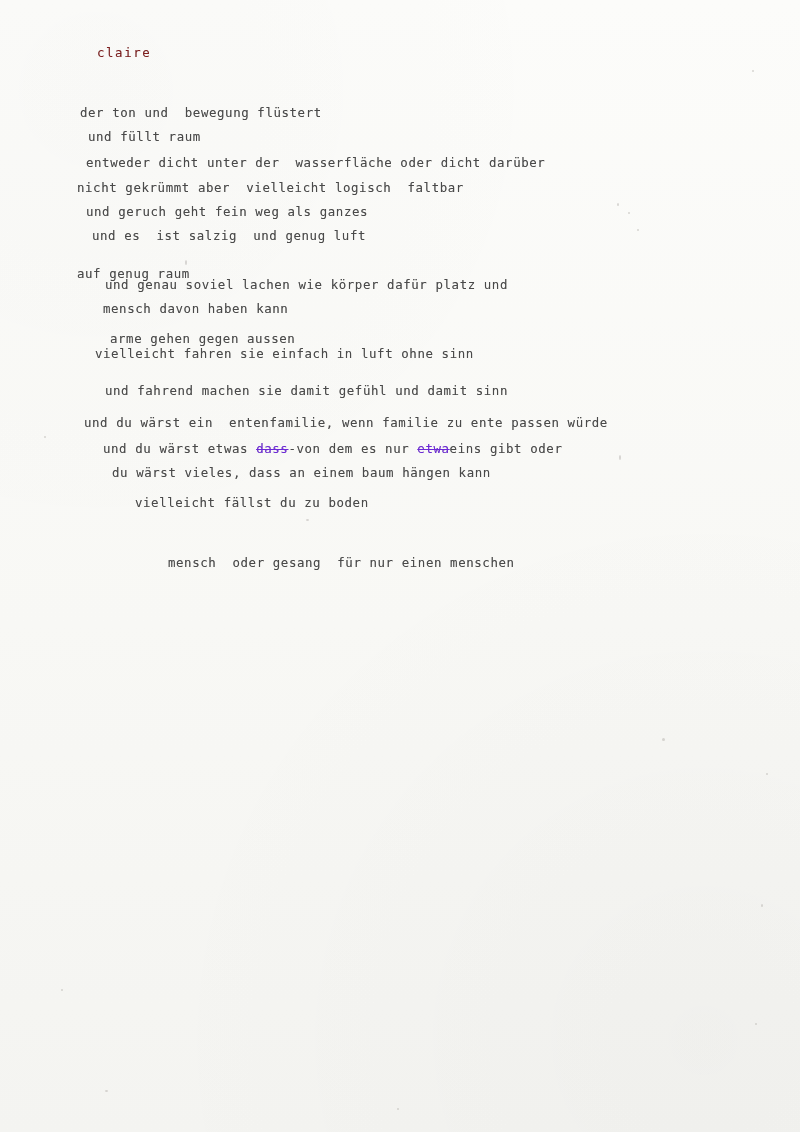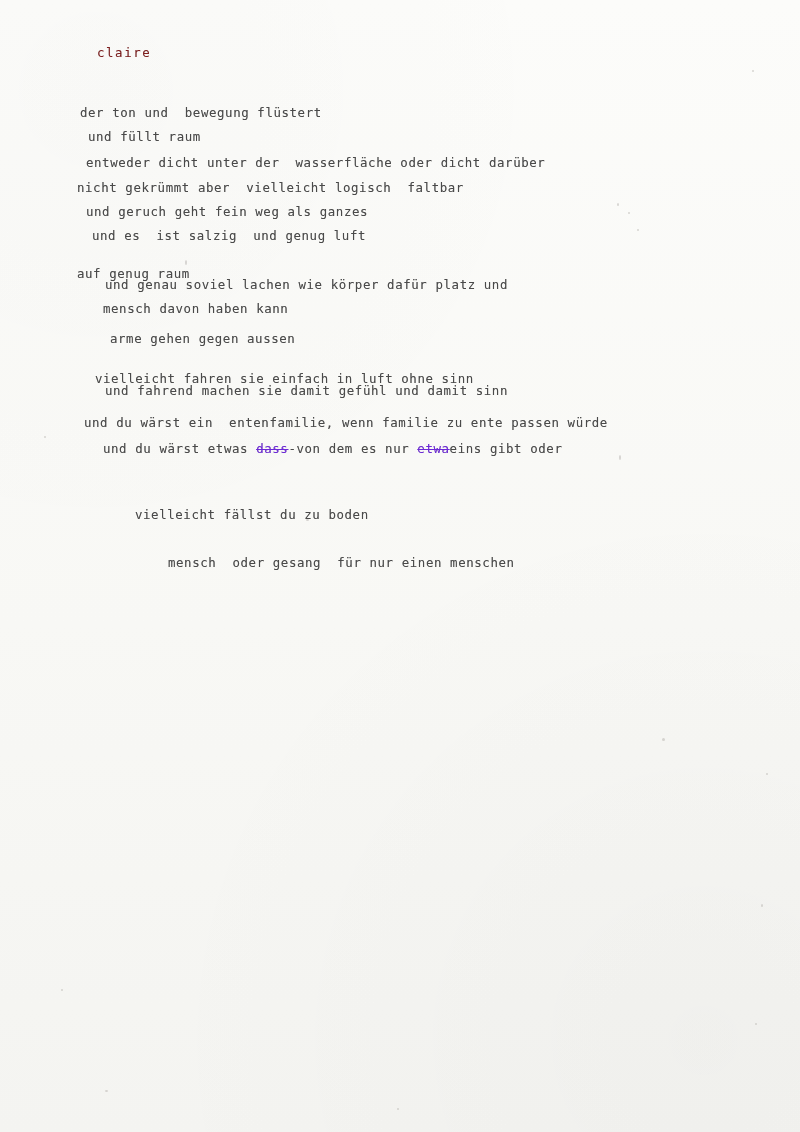--- a/index.html
+++ b/index.html
@@ -68,29 +68,30 @@
   <div class="typed" style="left:88px; top:131px;">und füllt raum</div>
   <div class="typed" style="left:86px; top:157px;">entweder dicht unter der  wasserfläche oder dicht darüber</div>
   <div class="typed" style="left:77px; top:182px;">nicht gekrümmt aber  vielleicht logisch  faltbar</div>
   <div class="typed" style="left:86px; top:206px;">und geruch geht fein weg als ganzes</div>
   <div class="typed" style="left:92px; top:230px;">und es  ist salzig  und genug luft</div>
   <div class="typed" style="left:77px; top:253px;margin-top:15px;">auf genug raum</div>
   <div class="typed" style="left:105px; top:279px;">und genau soviel lachen wie körper dafür platz und</div>
   <div class="typed" style="left:103px; top:303px;">mensch davon haben kann</div>
 
   <div class="typed" style="left:110px; top:333px;">arme gehen gegen aussen</div>
-  <div class="typed" style="left:95px; top:373px;">vielleicht fahren sie einfach in luft ohne sinn</div>
+  <div class="typed" style="left:95px; top:348px;">vielleicht fahren sie einfach in luft ohne sinn</div>
   <div class="typed" style="left:105px; top:385px;">und fahrend machen sie damit gefühl und damit sinn</div>
 
   <div class="typed" style="left:84px; top:417px;">und du wärst ein  entenfamilie, wenn familie zu ente passen würde</div>
 
   <div class="typed" style="left:103px; top:443px;"><span>und du wärst etwas </span><span class="strike">dass</span><span>-von dem es nur </span><span class="strike">etwa</span><span>eins gibt oder</span></div>
 
+  <div class="typed" style="left:112px; top:467px;">du wärst vieles, dass an einem baum hängen kann</div>
 
-  <div class="typed" style="left:135px; top:509px;">vielleicht fällst du zu boden</div>
+  <div class="typed" style="left:135px; top:497px;">vielleicht fällst du zu boden</div>
 
   <div class="typed" style="left:168px; top:557px;">mensch  oder gesang  für nur einen menschen</div>
 
   <span class="speck" style="left:752px; top:70px;  width:2px; height:2px;"></span>
   <span class="speck" style="left:617px; top:203px; width:2px; height:3px;"></span>
   <span class="speck" style="left:628px; top:212px; width:2px; height:2px;"></span>
   <span class="speck" style="left:637px; top:229px; width:2px; height:2px;"></span>
   <span class="speck" style="left:185px; top:260px; width:2px; height:5px;"></span>
   <span class="speck" style="left:619px; top:455px; width:2px; height:5px;"></span>
   <span class="speck" style="left:306px; top:519px; width:3px; height:2px;"></span>

